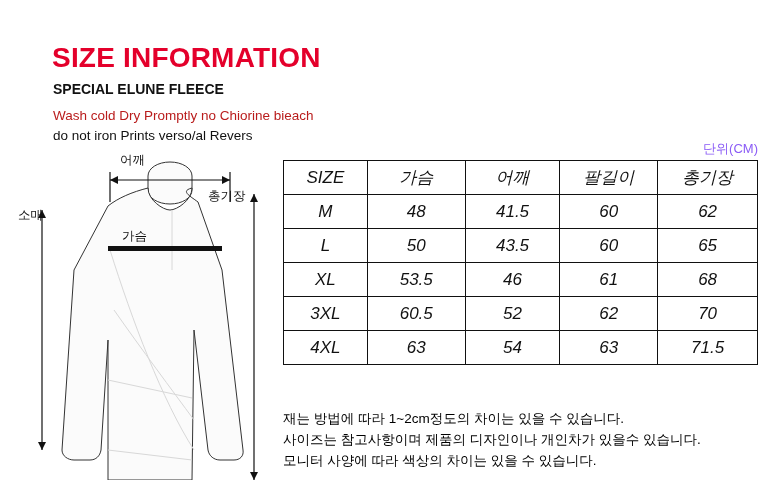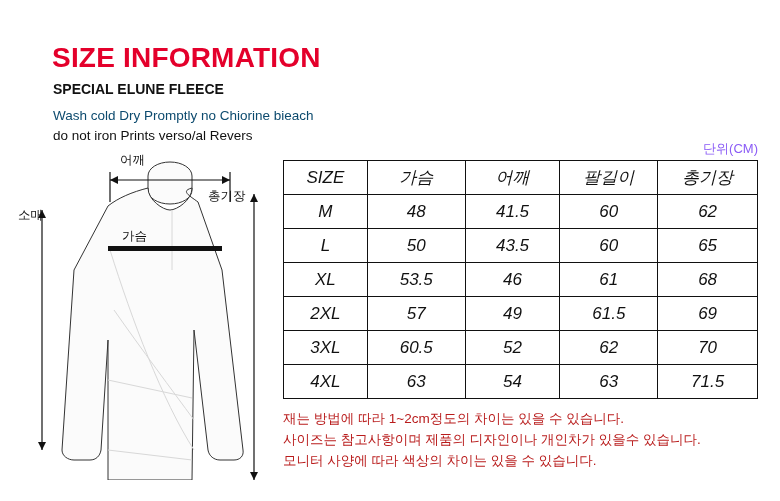--- a/index.html
+++ b/index.html
@@ -37,21 +37,21 @@
     top: 81px;
     font-size: 14px;
     font-weight: bold;
     color: #111111;
   }
   .care-line1 {
     position: absolute;
     left: 53px;
     top: 108px;
     font-size: 13.5px;
-    color: #0c4a6e;
+    color: #b91c1c;
   }
   .care-line2 {
     position: absolute;
     left: 53px;
     top: 128px;
     font-size: 13.5px;
     color: #111111;
   }
 
   .unit-label {
@@ -111,21 +111,21 @@
   .size-table col.c-sleev { width: 98px; }
   .size-table col.c-total { width: 100px; }
 
   
   .notes {
     position: absolute;
     left: 283px;
     top: 408px;
     font-size: 13.5px;
     line-height: 21px;
-    color: #b91c1c;
+    color: #000000;
   }
   .notes div { white-space: nowrap; }
 </style>
 </head>
 <body>
 
 <div class="page">
 
   <div class="title">SIZE INFORMATION</div>
   <div class="subtitle">SPECIAL ELUNE FLEECE</div>
@@ -235,27 +235,20 @@
         <td>65</td>
       </tr>
       <tr>
         <td>XL</td>
         <td>53.5</td>
         <td>46</td>
         <td>61</td>
         <td>68</td>
       </tr>
       <tr>
-        <td>2XL</td>
-        <td>57</td>
-        <td>49</td>
-        <td>61.5</td>
-        <td>69</td>
-      </tr>
-      <tr>
         <td>3XL</td>
         <td>60.5</td>
         <td>52</td>
         <td>62</td>
         <td>70</td>
       </tr>
       <tr>
         <td>4XL</td>
         <td>63</td>
         <td>54</td>

